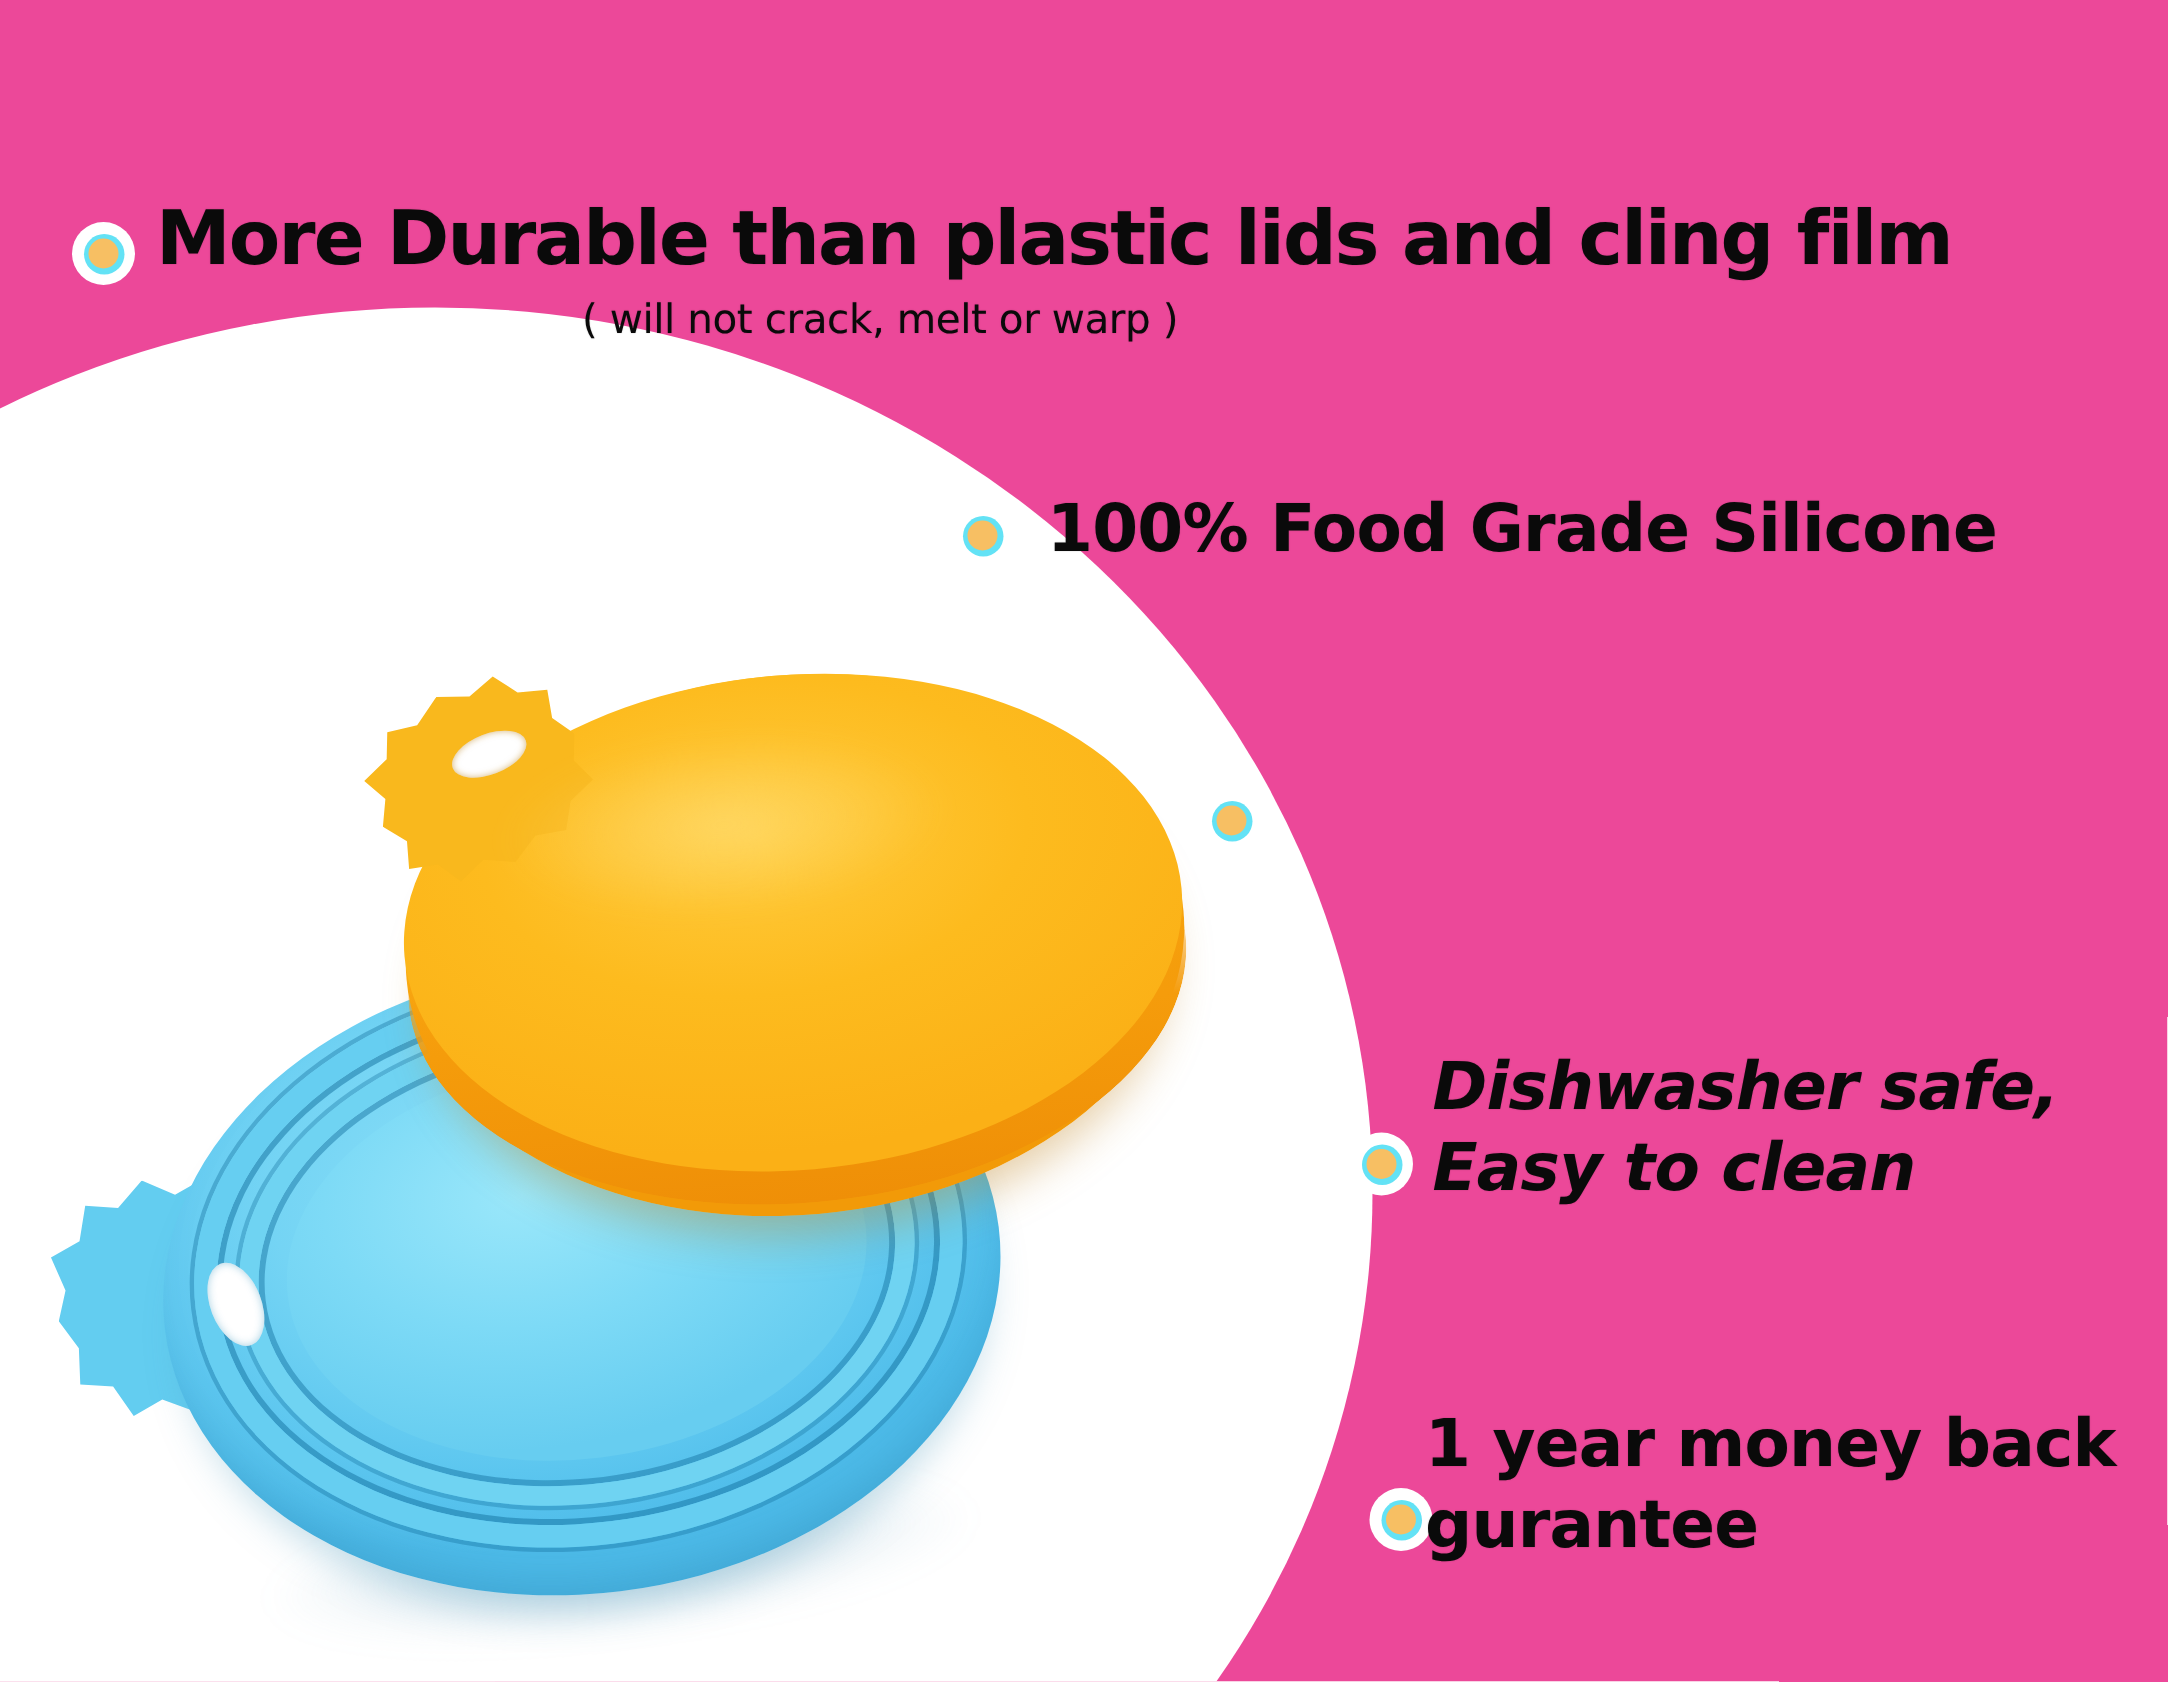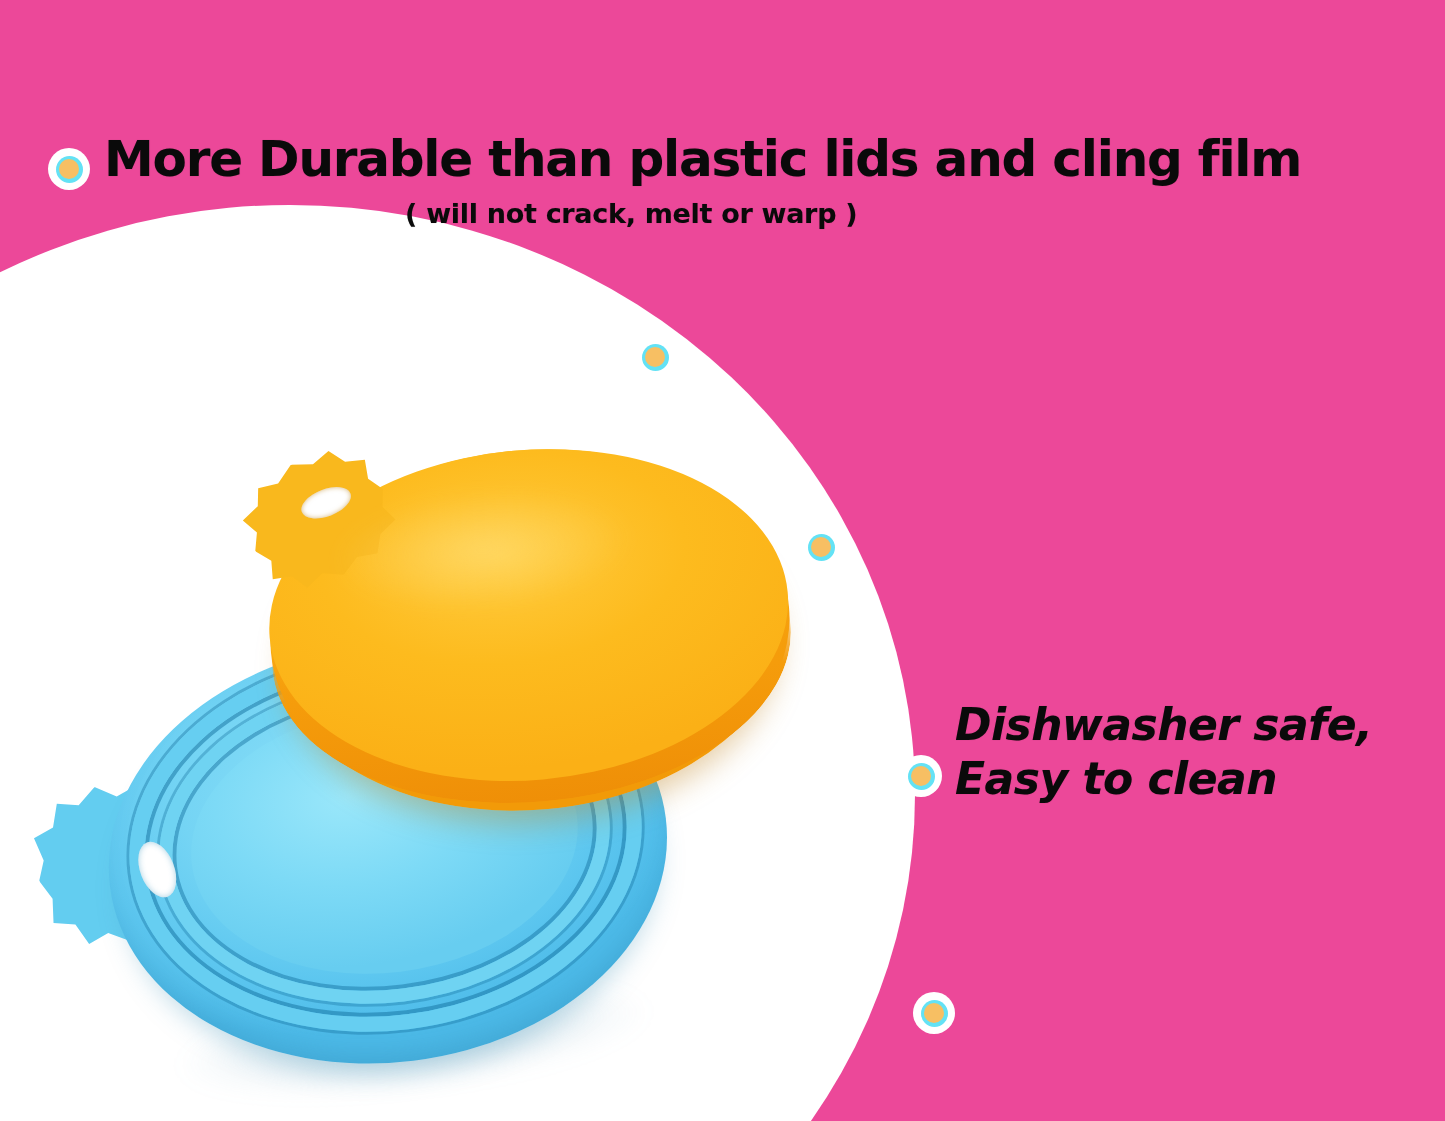--- a/index.html
+++ b/index.html
@@ -269,23 +269,23 @@
   }
 
   
   #bullet-headline { left: 48px;  top: 148px; }
   #headline-text {
     left: 104px; top: 129px;
     font-size: 50px;
     letter-spacing: -1.2px;
   }
   #subheadline-text {
-    left: 405px; top: 198px;
+    left: 388px; top: 198px;
     font-size: 27px;
-    font-weight: 700;
+    font-weight: 400;
     letter-spacing: -0.3px;
   }
 
   
   #bullet-f1 { left: 634px; top: 336px; }
   #feature-1 { left: 698px; top: 326px; font-size: 44px; }
 
   #bullet-f2 { left: 800px; top: 526px; }
   #feature-2 { left: 862px; top: 516px; font-size: 44px; }
 
@@ -324,22 +324,25 @@
       <div class="orange-gloss"></div>
     </div>
 
   </div>
 
   <div class="bullet" id="bullet-headline"></div>
   <div class="feature-text" id="headline-text">More Durable than plastic lids and cling film</div>
   <div class="feature-text" id="subheadline-text">( will not crack, melt or warp )</div>
 
   <div class="bullet" id="bullet-f1"></div>
+  <div class="feature-text" id="feature-1">100% Food Grade Silicone</div>
 
   <div class="bullet" id="bullet-f2"></div>
 
   <div class="bullet" id="bullet-f3"></div>
   <div class="feature-text" id="feature-3">Dishwasher safe,
 Easy to clean</div>
 
   <div class="bullet" id="bullet-f4"></div>
+  <div class="feature-text" id="feature-4">1 year money back
+gurantee</div>
 
 </div>
 
 </body></html>

